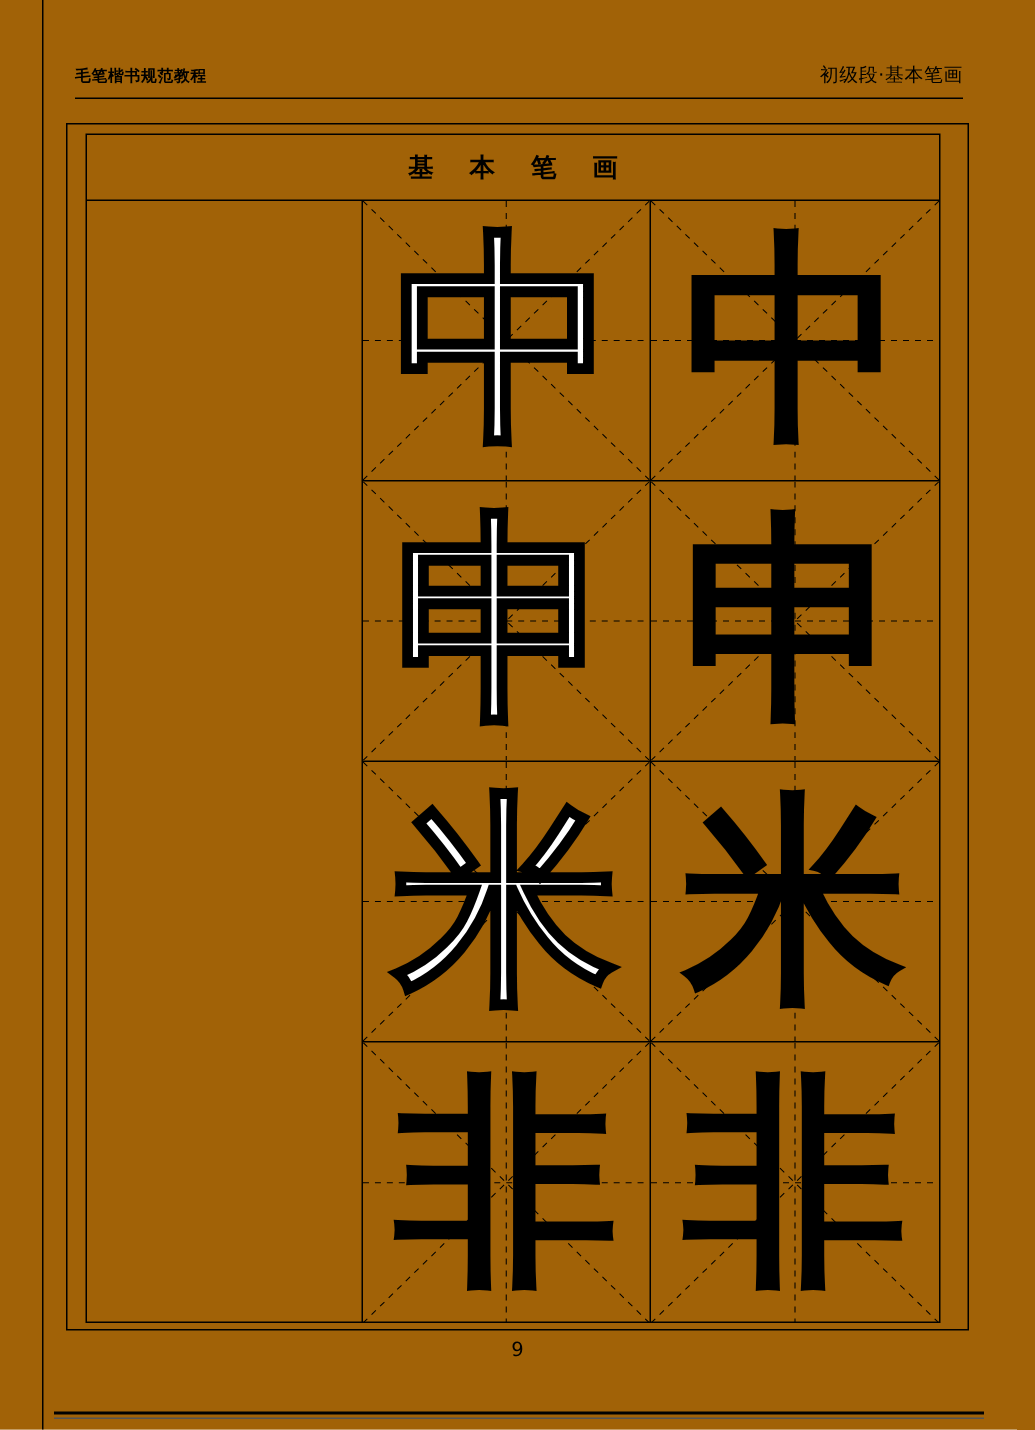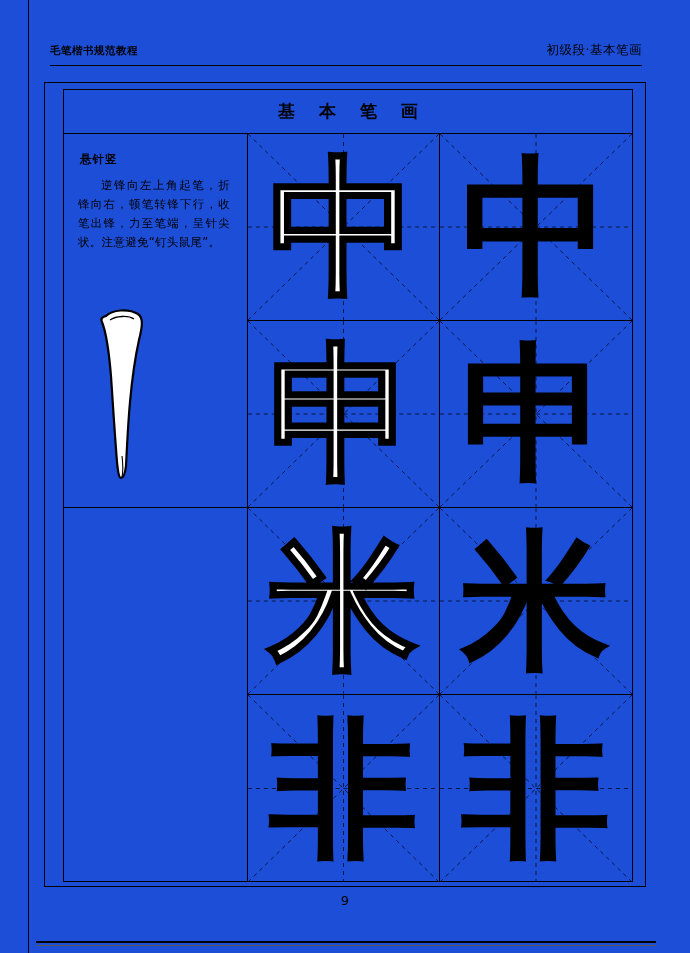--- a/index.html
+++ b/index.html
@@ -14,21 +14,21 @@
     color: #000;
     position: relative;
     overflow: hidden;
   }
 
   .page {
     position: absolute;
     left: 0; top: 0;
     width: 690px;
     height: 953px;
-    background: #1d4ed8;
+    background: #a16207;
   }
 
   
   .spine {
     position: absolute;
     left: 28px;
     top: 0;
     width: 1px;
     height: 953px;
     background: #000;
@@ -76,21 +76,21 @@
     position: absolute;
     left: 44px;
     top: 82px;
     width: 602px;
     height: 805px;
     border: 1px solid #000;
     box-sizing: border-box;
   }
   .frame-inner {
     position: absolute;
-    left: 18px;
+    left: 12px;
     top: 6px;
     width: 570px;
     height: 793px;
     border: 1px solid #000;
     box-sizing: border-box;
   }
 
   
   .title-band {
     position: absolute;
@@ -257,31 +257,20 @@
     <div class="frame-inner">
 
       <div class="title-band">
         <div class="title-text">基 本 笔 画</div>
       </div>
 
       <div class="content">
 
         <div class="left-col">
 
-          <div class="lesson first">
-            <div class="lesson-title">悬针竖</div>
-            <div class="lesson-body">逆锋向左上角起笔，折锋向右，顿笔转锋下行，收笔出锋，力至笔端，呈针尖状。注意避免“钉头鼠尾”。</div>
-            <div class="stroke-fig one">
-              <svg width="110" height="180" viewBox="0 0 110 180" xmlns="http://www.w3.org/2000/svg">
-                <path d="M8 10 C14 4, 30 2, 40 8 C46 12, 44 22, 41 34 C37 52, 34 74, 32 96 C30 118, 29 140, 28 160 C27 168, 25 172, 23 172 C21 172, 20 166, 19 156 C17 132, 15 100, 13 70 C11 46, 8 26, 4 16 C2 12, 5 11, 8 10 Z" fill="#ffffff" stroke="#000000" stroke-width="2.2" stroke-linejoin="round"></path>
-                <path d="M12 14 C18 10, 30 9, 36 13" fill="none" stroke="#000000" stroke-width="1.3"></path>
-                <path d="M24 150 C25 158, 25 166, 24 171" fill="none" stroke="#000000" stroke-width="1.1"></path>
-              </svg>
-            </div>
-          </div>
 
 
         </div>
 
         <div class="grid">
 
           <div class="cell row1 col1" style="left:0px; top:0px;">
             <svg class="guides" viewBox="0 0 192 187" preserveAspectRatio="none">
               <line x1="0" y1="0" x2="192" y2="187" stroke="#000" stroke-width="0.7" stroke-dasharray="4,4"></line>
               <line x1="192" y1="0" x2="0" y2="187" stroke="#000" stroke-width="0.7" stroke-dasharray="4,4"></line>

